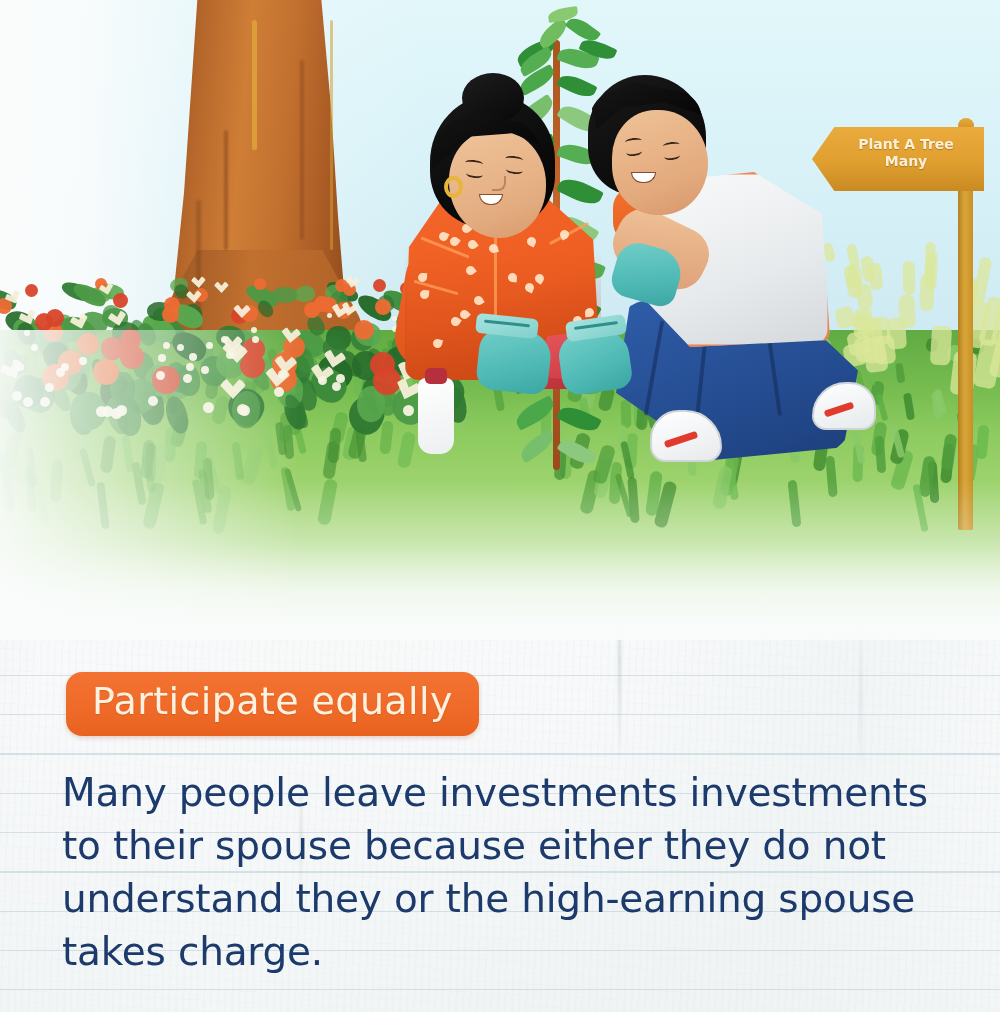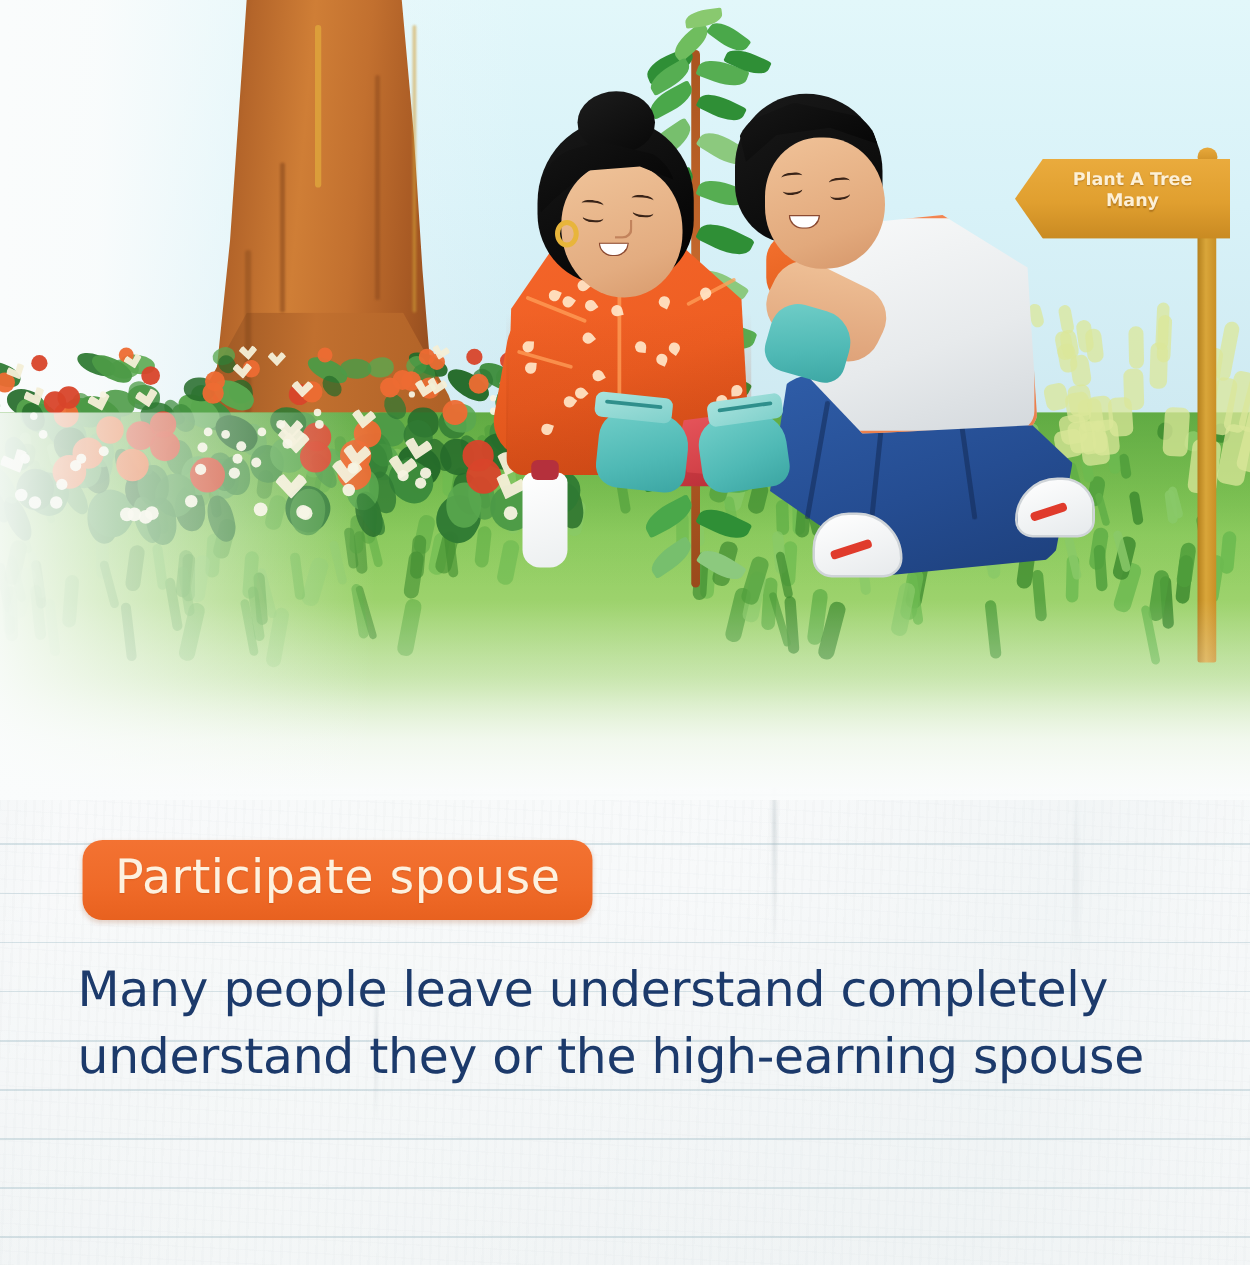--- a/index.html
+++ b/index.html
@@ -782,21 +782,23 @@
     <div class="signtext">
       <div>Plant A Tree</div>
       <div>Many</div>
     </div>
 
     <div class="grassfade"></div>
     <div class="grassfadeL"></div>
   </div>
 
   <div id="badge">
-    <span>Participate spouse</span>
+    <span>Participate equally</span>
   </div>
 
   <div id="body">
-    <p>Many  people  leave  understand  completely</p>
+    <p>Many  people  leave  investments  investments</p>
+    <p>to their spouse because either they do not</p>
     <p>understand they or the high-earning spouse</p>
+    <p>takes charge.</p>
   </div>
 
 </div>
 
 </body></html>

